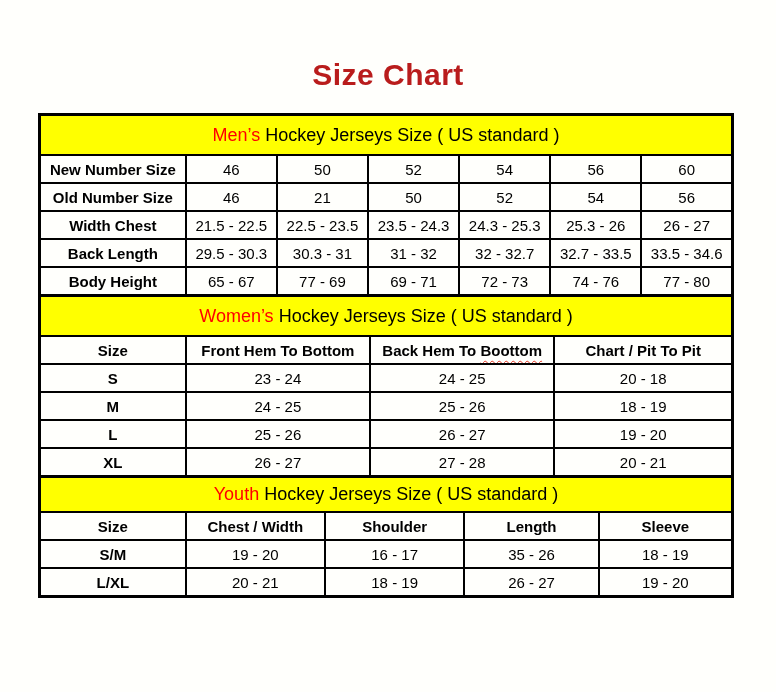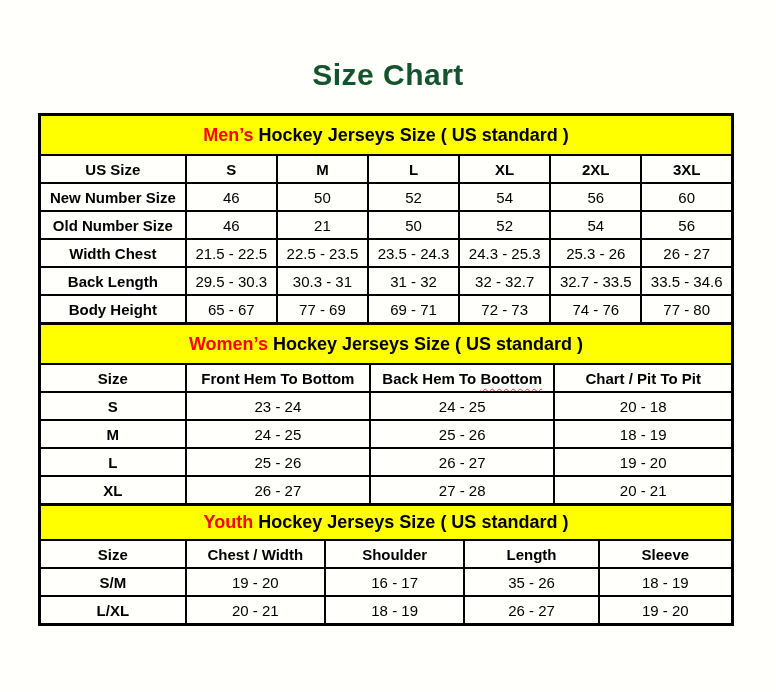--- a/index.html
+++ b/index.html
@@ -10,21 +10,21 @@
     background: #fffffc;
     font-family: "Liberation Sans", sans-serif;
     overflow: hidden;
   }
   .title {
     margin: 58px 0 0 0;
     text-align: center;
     font-size: 30px;
     line-height: 34px;
     font-weight: bold;
-    color: #14532d;
+    color: #b91c1c;
     letter-spacing: 0.5px;
   }
   .chart {
     width: 696px;
     margin: 21px 0 0 38px;
   }
   table.tbl {
     width: 100%;
     border-collapse: collapse;
     table-layout: fixed;
@@ -38,21 +38,21 @@
     color: #000;
     font-size: 15px;
     padding: 0 2px;
     overflow: hidden;
     white-space: nowrap;
   }
   .band td {
     background: #FFFF00;
     height: 38px;
     font-size: 18px;
-    font-weight: bold;
+    font-weight: normal;
   }
   .band .hl { color: #FF0000; }
   .tbl th { font-weight: bold; height: 26px; }
   .tbl td.cell, .tbl td.rlabel, .tbl td.rlabel-b { height: 26px; }
   .rlabel   { font-weight: bold; }
   .rlabel-b { font-weight: bold; }
   .band.short td { height: 33px; }
   .squiggle {
     text-decoration-line: underline;
     text-decoration-style: wavy;
@@ -77,29 +77,20 @@
       <col style="width:13.15%">
         <col style="width:13.15%">
         <col style="width:13.15%">
         <col style="width:13.15%">
     </colgroup>
     <tbody>
         <tr class="band">
       <td colspan="7"><span class="hl">Men’s</span><span> Hockey Jerseys Size ( US standard )</span></td>
     </tr>
     <tr>
-      <th>US Size</th>
-      <th>S</th>
-      <th>M</th>
-      <th>L</th>
-      <th>XL</th>
-      <th>2XL</th>
-      <th>3XL</th>
-    </tr>
-    <tr>
       <td class="rlabel">New Number Size</td>
       <td class="cell">46</td>
       <td class="cell">50</td>
       <td class="cell">52</td>
       <td class="cell">54</td>
       <td class="cell">56</td>
       <td class="cell">60</td>
     </tr>
     <tr>
       <td class="rlabel">Old Number Size</td>

